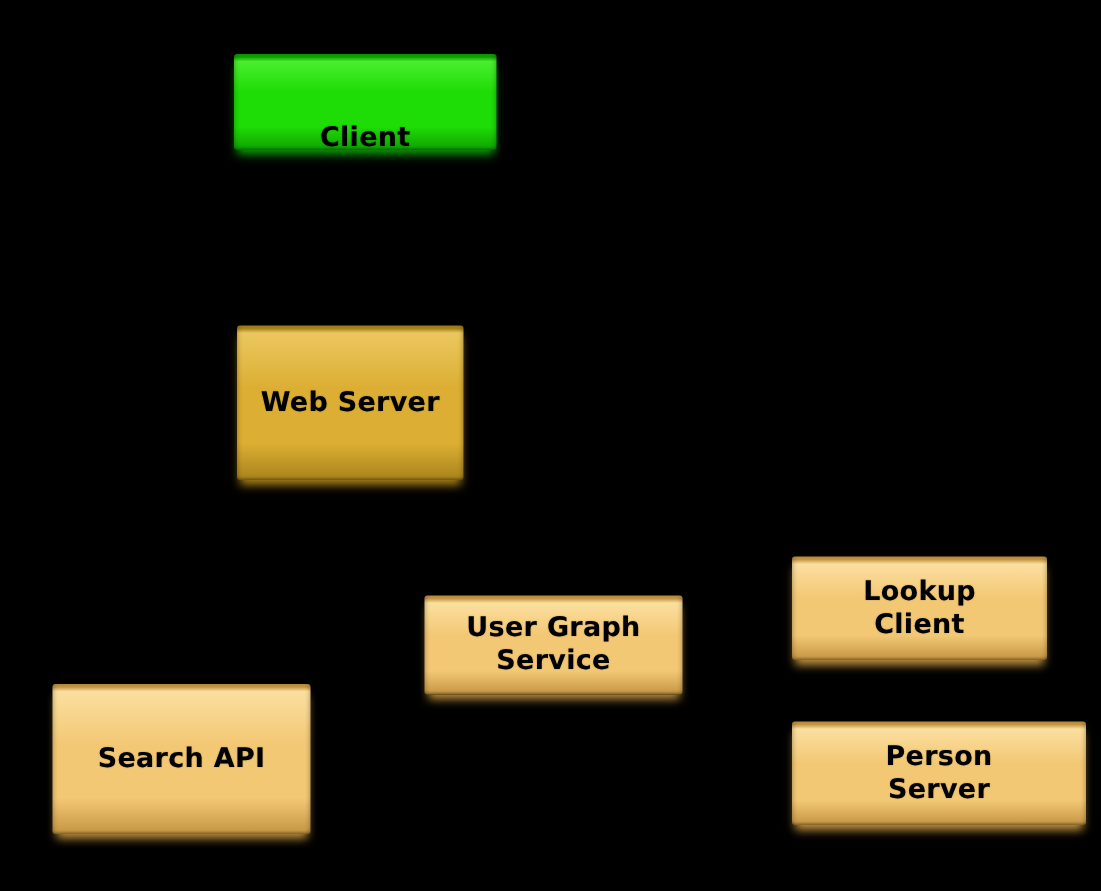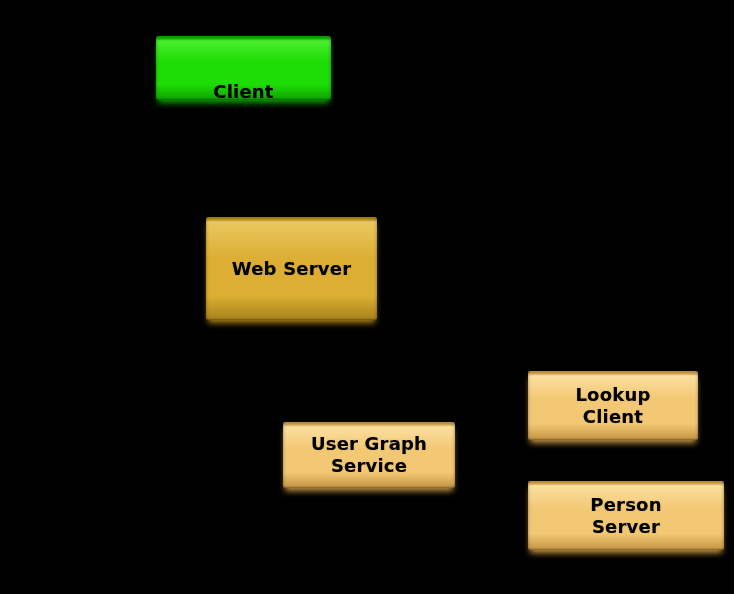--- a/index.html
+++ b/index.html
@@ -52,26 +52,29 @@
 </style>
 </head>
 <body style="background: rgb(0, 0, 0);">
 
 <div class="diagram">
 
   <div class="node" style="left: 156px; top: 36px; width: 175px; height: 64px; --base: #1edc05; --lt: #49ee2e; --dk: #0fa000;">
     <span class="node-label" style="color: rgb(0, 0, 0); margin-top: 47px;">Client</span>
   </div>
 
-  <div class="node" style="left: 158px; top: 217px; width: 171px; height: 103px; margin-left: 48px; --base: #dcaf34; --lt: #eac75f; --dk: #a8821a;">
+  <div class="node" style="left: 158px; top: 217px; width: 151px; height: 103px; --base: #dcaf34; --lt: #eac75f; --dk: #a8821a;">
     <span class="node-label" style="color: rgb(0, 0, 0);">Web Server</span>
   </div>
 
+  <div class="node" style="left: 35px; top: 456px; width: 172px; height: 100px; --base: #f3c875; --lt: #fbdf9f; --dk: #c49542;">
+    <span class="node-label" style="color: rgb(0, 0, 0);">Search API</span>
+  </div>
 
-  <div class="node" style="left: 283px; top: 422px; width: 172px; height: 66px; --base: #f3c875; --lt: #fbdf9f; --dk: #c49542;">
+  <div class="node" style="left: 283px; top: 397px; width: 172px; height: 66px; --base: #f3c875; --lt: #fbdf9f; --dk: #c49542;">
     <span class="node-label" style="color: rgb(0, 0, 0);">User Graph
 Service</span>
   </div>
 
   <div class="node" style="left: 528px; top: 371px; width: 170px; height: 69px; --base: #f3c875; --lt: #fbdf9f; --dk: #c49542;">
     <span class="node-label" style="color: rgb(0, 0, 0);">Lookup
 Client</span>
   </div>
 
   <div class="node" style="left: 528px; top: 481px; width: 196px; height: 69px; --base: #f3c875; --lt: #fbdf9f; --dk: #c49542;">

